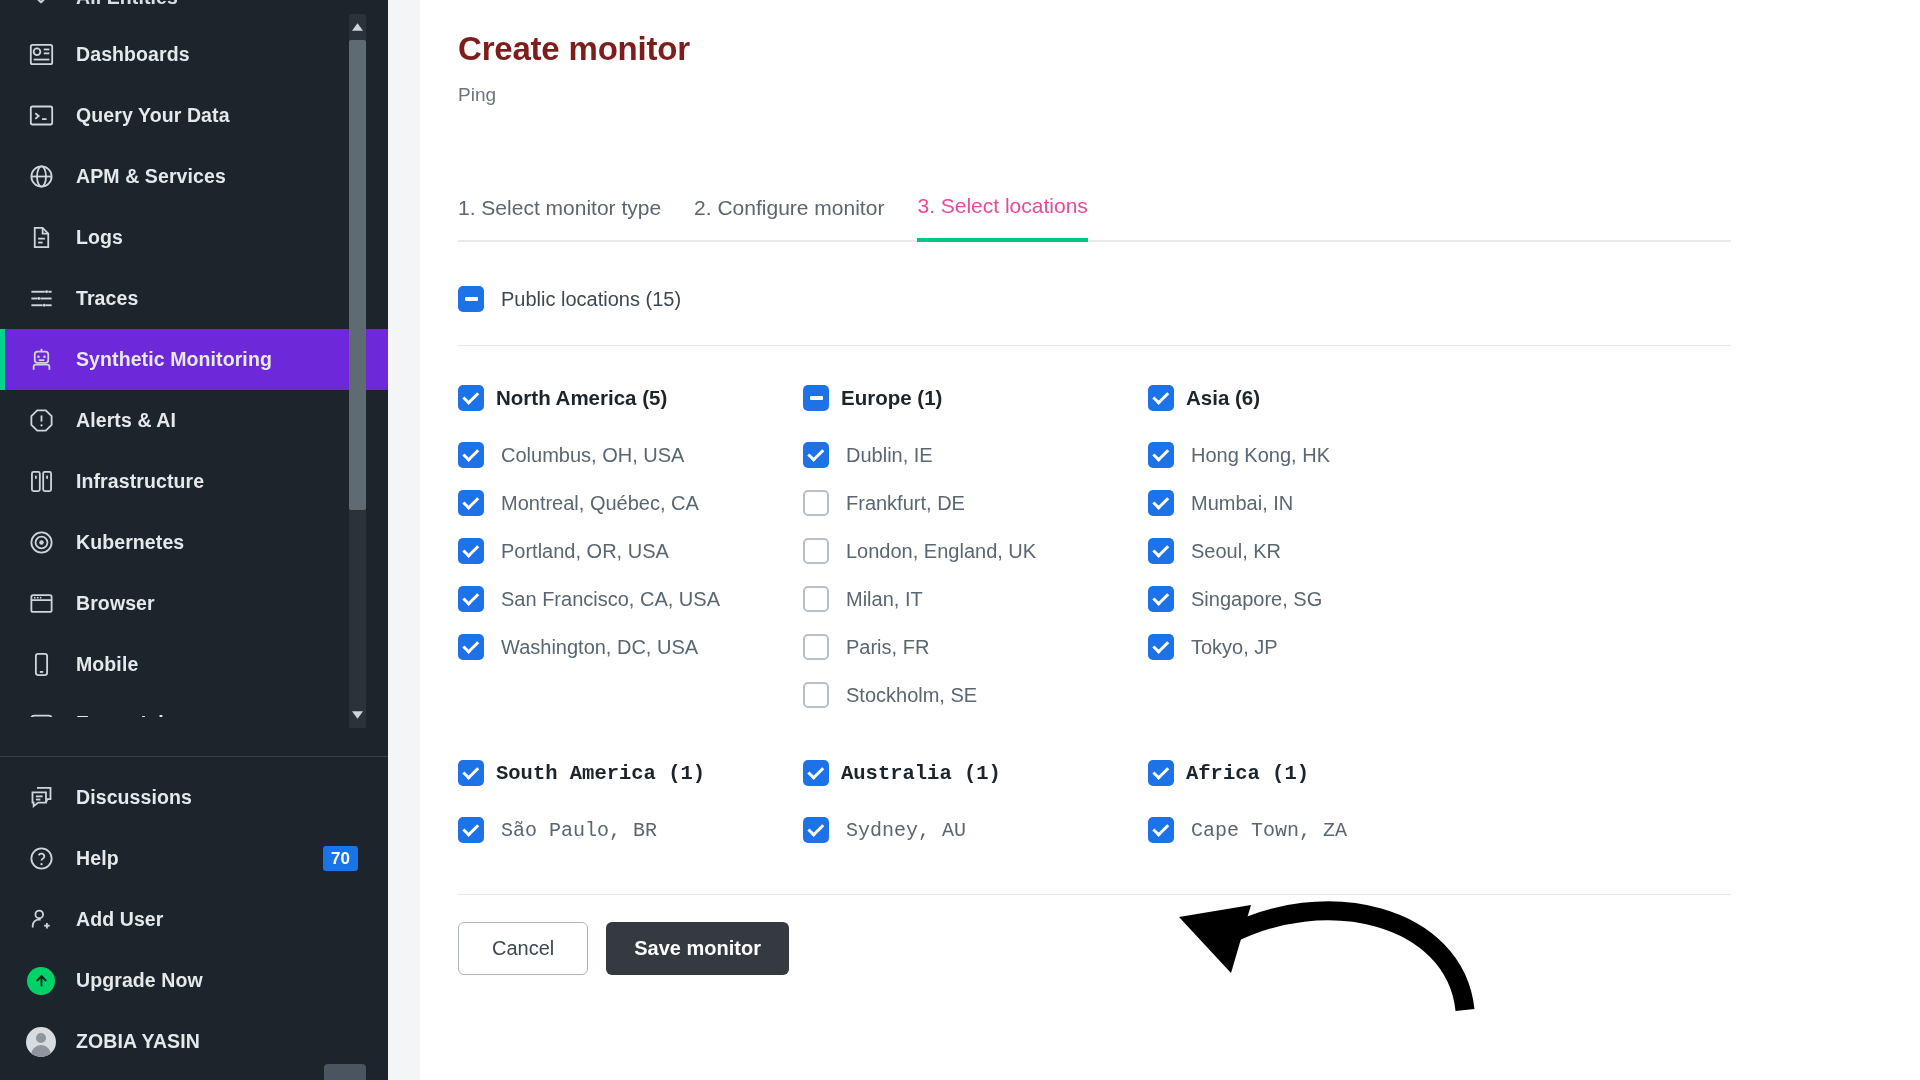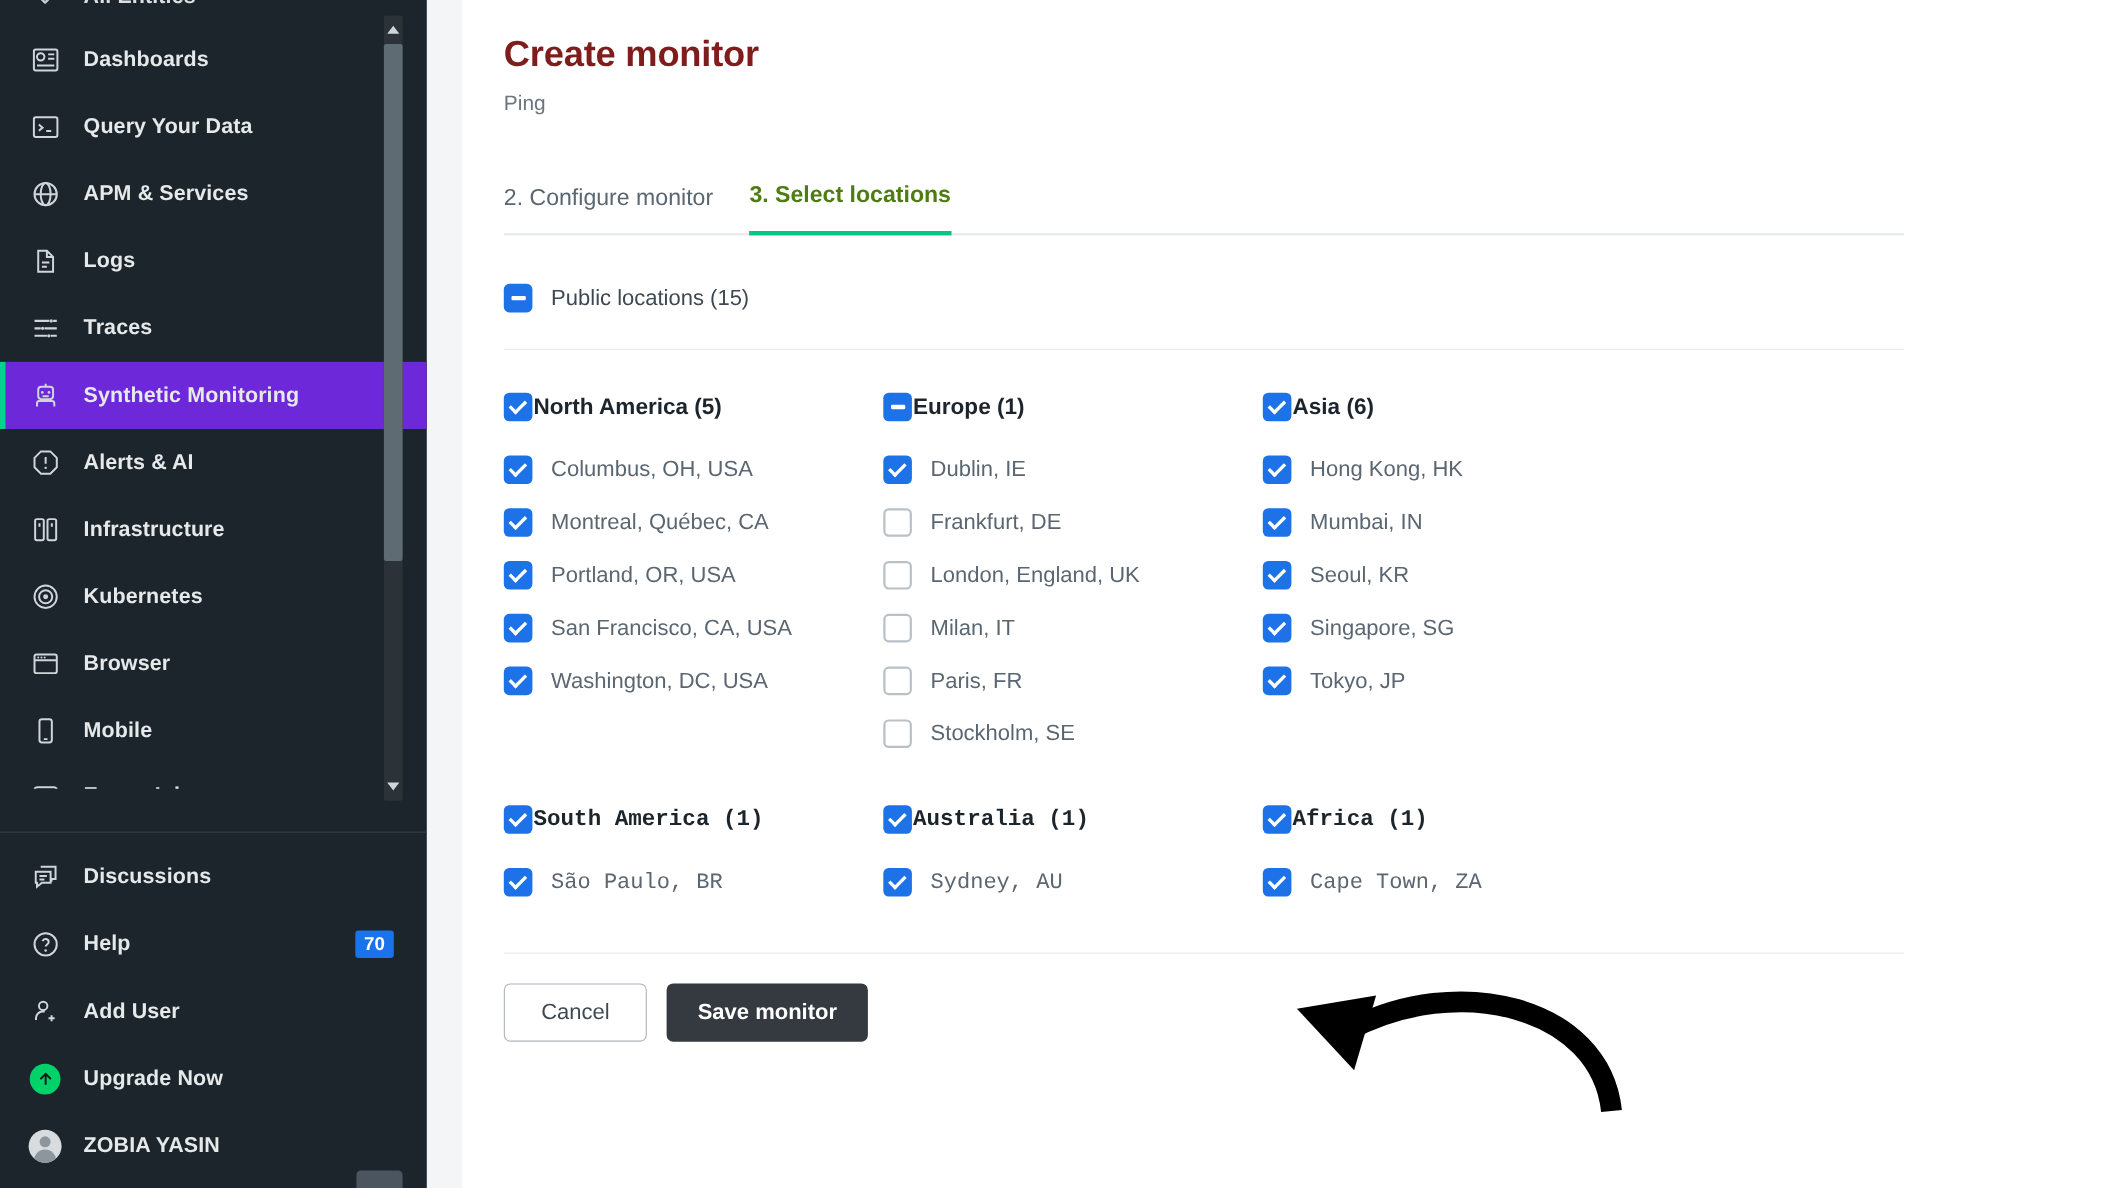--- a/index.html
+++ b/index.html
@@ -138,44 +138,45 @@
     border-bottom: 2px solid #e9eaec;
     width: 1273px;
   }
   .tab {
     font-size: 21px; color: #5a6671;
     padding: 0 0 22px 0; margin-right: 33px;
     cursor: pointer; white-space: nowrap; position: relative;
     top: 2px;
   }
   .tab.active {
-    color: #4d7c0f; font-weight: 700;
+    color: #ec4899; font-weight: 400;
     border-bottom: 4px solid #00c781;
     padding-bottom: 20px;
+    margin-top: 28px;
   }
 
   .pub-row {
     margin-top: 44px; display: flex; align-items: center; gap: 17px;
   }
   .pub-label { font-size: 20px; color: #3d4852; }
 
   .hr {
     margin-top: 33px; height: 1px; background: #e6e8ea; width: 1273px;
   }
 
   .grid {
     margin-top: 39px;
     display: grid;
     grid-template-columns: 345px 345px 345px;
     column-gap: 0px;
   }
   .grid2 { margin-top: 41px; font-family: Liberation Mono, monospace; }
 
   .grp-head {
-    display: flex; align-items: center; gap: 1px;
+    display: flex; align-items: center; gap: 12px;
     margin-bottom: 20px;
   }
   .grp-head .t {
     font-size: 20.5px; font-weight: 700; color: #1d252c;
   }
   .loc-row {
     display: flex; align-items: center; gap: 17px;
     height: 48px;
   }
   .loc-row .t { font-size: 20px; color: #5a6671; }
@@ -470,20 +471,21 @@
 
   <div class="gap-strip"></div>
 
   <main class="main">
     <div class="main-inner">
 
       <h1 class="page-title">Create monitor</h1>
       <div class="page-sub">Ping</div>
 
       <div class="tabs">
+        <div class="tab">1. Select monitor type</div>
         <div class="tab">2. Configure monitor</div>
         <div class="tab active">3. Select locations</div>
       </div>
 
       <div class="pub-row">
         <span class="cb indeterminate">
             <span class="dash"></span>
           </span>
         <span class="pub-label">Public locations (15)</span>
       </div>

